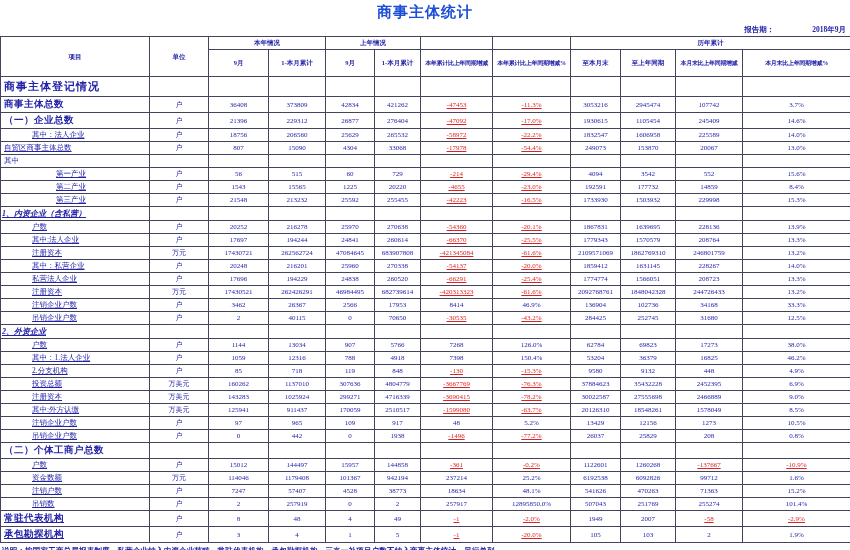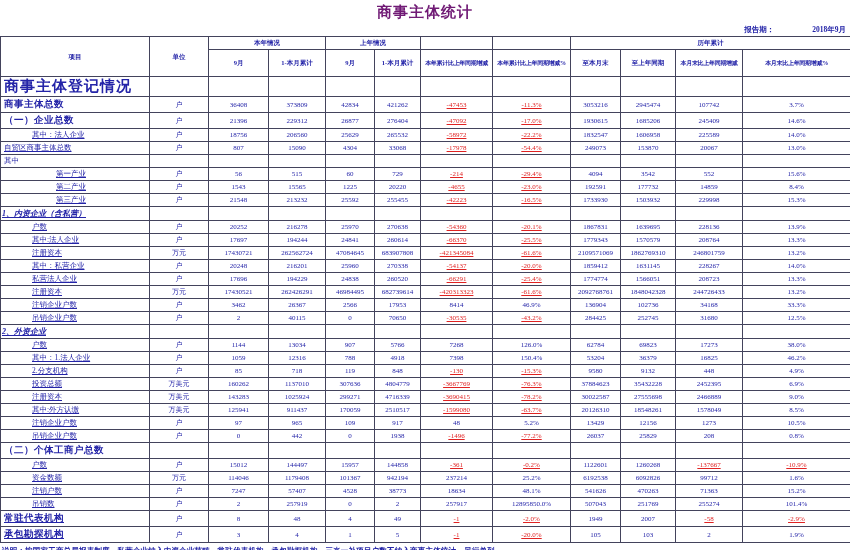--- a/index.html
+++ b/index.html
@@ -3,21 +3,21 @@
 <meta charset="utf-8">
 <style>
   html,body{margin:0;padding:0;}
   body{
     width:850px;height:550px;background:#ffffff;overflow:hidden;
     font-family:"Liberation Serif","DejaVu Serif",serif;
     color:#2424a8;
   }
   .page{width:850px;height:550px;position:relative;}
   .title{
-    text-align:center;font-size:15px;font-weight:bold;color:#701a75;
+    text-align:center;font-size:15px;font-weight:bold;color:#1d4ed8;
     padding-top:3px;height:20px;line-height:18px;letter-spacing:1px;
   }
   .report-line{
     height:13px;font-size:7.5px;font-weight:bold;color:#2424a8;
     display:flex;justify-content:flex-end;align-items:center;padding-right:4px;box-sizing:border-box;
   }
   .report-line .rp-label{margin-right:38px;margin-left:29px;}
   table{border-collapse:collapse;table-layout:fixed;width:850px;margin:0;}
   th,td{
     border:1px solid #43435c;padding:0 1px;overflow:hidden;white-space:nowrap;
@@ -28,21 +28,21 @@
   }
   thead tr.h1{height:13px;}
   thead tr.h2{height:27px;}
   th.th-long{font-size:6px;letter-spacing:-0.3px;}
   td.lbl{text-align:left;color:#2424a8;font-weight:normal;}
   td.unit{text-align:center;font-size:7px;color:#2424a8;}
   td.num{text-align:center;font-size:7px;}
   td.num.pos{color:#2424a8;}
   td.num.neg{color:#e02222;text-decoration:underline;}
   tr.row-t1{height:20px;}
-  tr.row-t1 td.lbl{font-size:15px;font-weight:bold;letter-spacing:1px;font-family:Liberation Serif, serif;}
+  tr.row-t1 td.lbl{font-size:11px;font-weight:bold;letter-spacing:1px;font-family:Liberation Serif, serif;}
   tr.row-t2{height:16px;}
   tr.row-t2 td.lbl{font-size:9.5px;font-weight:bold;letter-spacing:0.5px;}
   tr.row-sub{height:14px;}
   tr.row-sub td.lbl{font-size:8px;font-weight:bold;}
   tr.row-n{height:13px;}
   tr.row-n td.lbl{font-size:7.5px;}
   .ind0{padding-left:3px;}
   .ind1{padding-left:1px;font-style:italic;}
   .ind2{padding-left:31px;}
   .ind3{padding-left:55px;}
@@ -133,21 +133,21 @@
         <tr class="row-t2">
           <td class="lbl ind0">（一）企业总数</td>
           <td class="unit">户</td>
           <td class="num pos">21396</td>
           <td class="num pos">229312</td>
           <td class="num pos">26877</td>
           <td class="num pos">276404</td>
           <td class="num neg">-47092</td>
           <td class="num neg">-17.0%</td>
           <td class="num pos">1930615</td>
-          <td class="num pos">1685206</td>
+          <td class="num pos">1105454</td>
           <td class="num pos">245409</td>
           <td class="num pos">14.6%</td>
         </tr>
         <tr class="row-n">
           <td class="lbl ind2 ul">其中：法人企业</td>
           <td class="unit">户</td>
           <td class="num pos">18756</td>
           <td class="num pos">206560</td>
           <td class="num pos">25629</td>
           <td class="num pos">265532</td>

